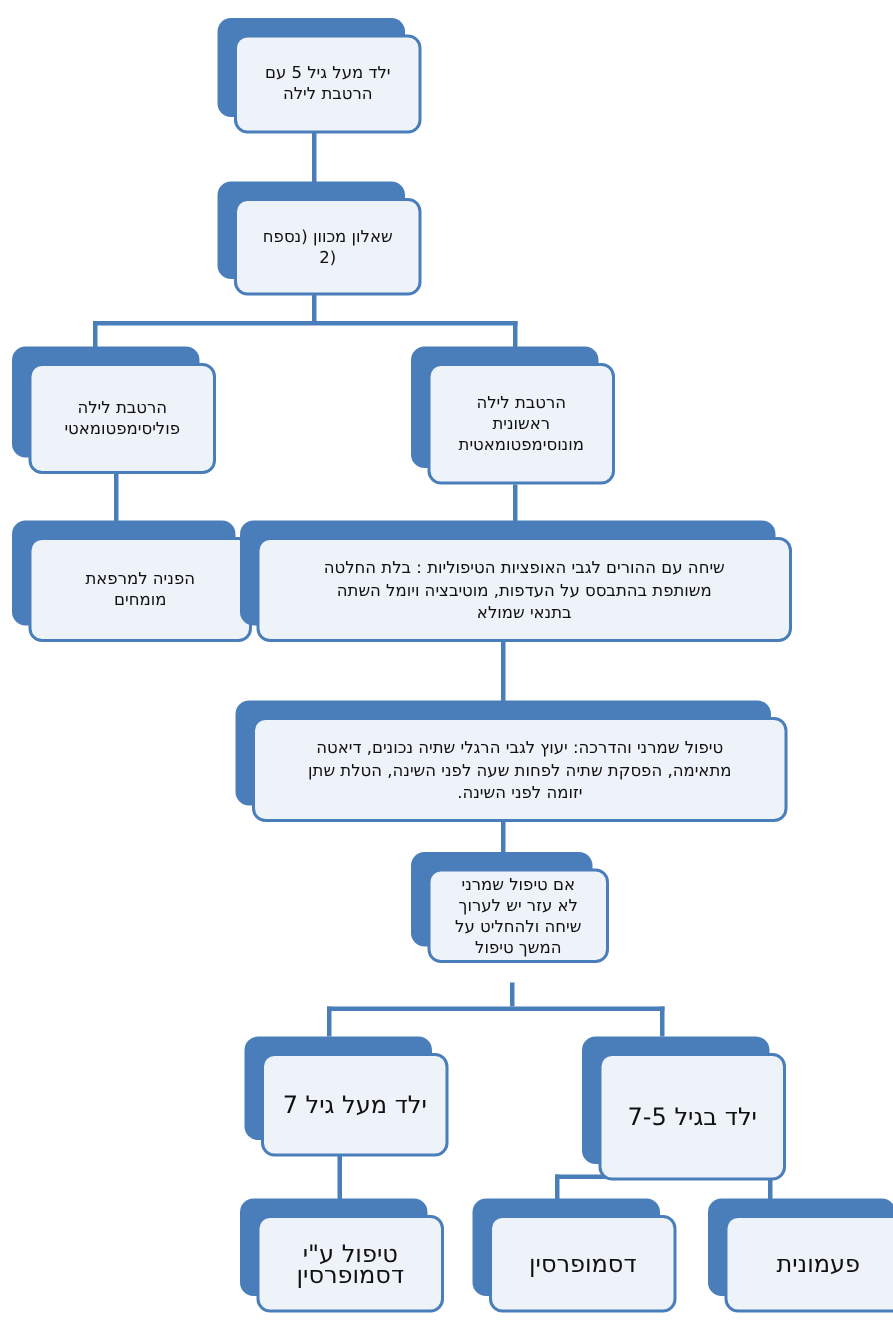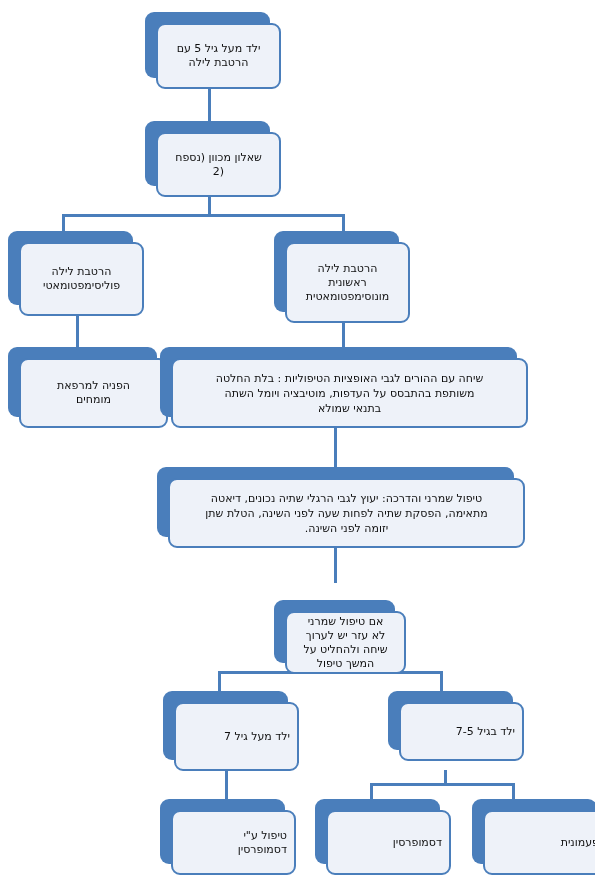--- a/index.html
+++ b/index.html
@@ -46,21 +46,21 @@
     width:100%;
     text-align:center;
     color:#101010;
     font-size:11px;
     line-height:14px;
     direction:rtl;
     unicode-bidi:plaintext;
     white-space:pre-line;
   }
   .node.wide .label{font-size:11px;line-height:15px;}
-  .node.small .label{font-size:11px;text-align:right;}
+  .node.small .label{font-size:16px;}
 </style>
 </head>
 <body>
 
 <div id="canvas">
 
   <div class="conn v" style="left:208px;top:88px;height:34px;"></div>
 
   <div class="conn v" style="left:208px;top:196px;height:18px;"></div>
   <div class="conn h" style="left:62px;top:214px;width:283px;"></div>
@@ -139,38 +139,38 @@
 
   <div class="node wide" style="left:160px;top:347px;width:368px;height:81px;">
     <div class="back"></div>
     <div class="front">
       <span class="label">שיחה עם ההורים לגבי האופציות הטיפוליות : בלת החלטה
 משותפת בהתבסס על העדפות, מוטיבציה ויומל השתה
 בתנאי שמולא</span>
     </div>
   </div>
 
-  <div class="node" style="left:274px;top:600px;width:132px;height:74px;">
+  <div class="node" style="left:274px;top:568px;width:132px;height:74px;">
     <div class="back"></div>
     <div class="front">
       <span class="label">אם טיפול שמרני
 לא עזר  יש לערוך
 שיחה ולהחליט על
 המשך טיפול</span>
     </div>
   </div>
 
   <div class="node small" style="left:163px;top:691px;width:136px;height:80px;">
     <div class="back"></div>
     <div class="front">
       <span class="label">ילד מעל גיל 7</span>
     </div>
   </div>
 
-  <div class="node small" style="left:388px;top:691px;width:136px;height:70px;">
+  <div class="node small" style="left:388px;top:691px;width:136px;height:96px;">
     <div class="back"></div>
     <div class="front">
       <span class="label">ילד בגיל 7-5</span>
     </div>
   </div>
 
   <div class="node small" style="left:160px;top:799px;width:136px;height:76px;">
     <div class="back"></div>
     <div class="front">
       <span class="label">טיפול ע"י

